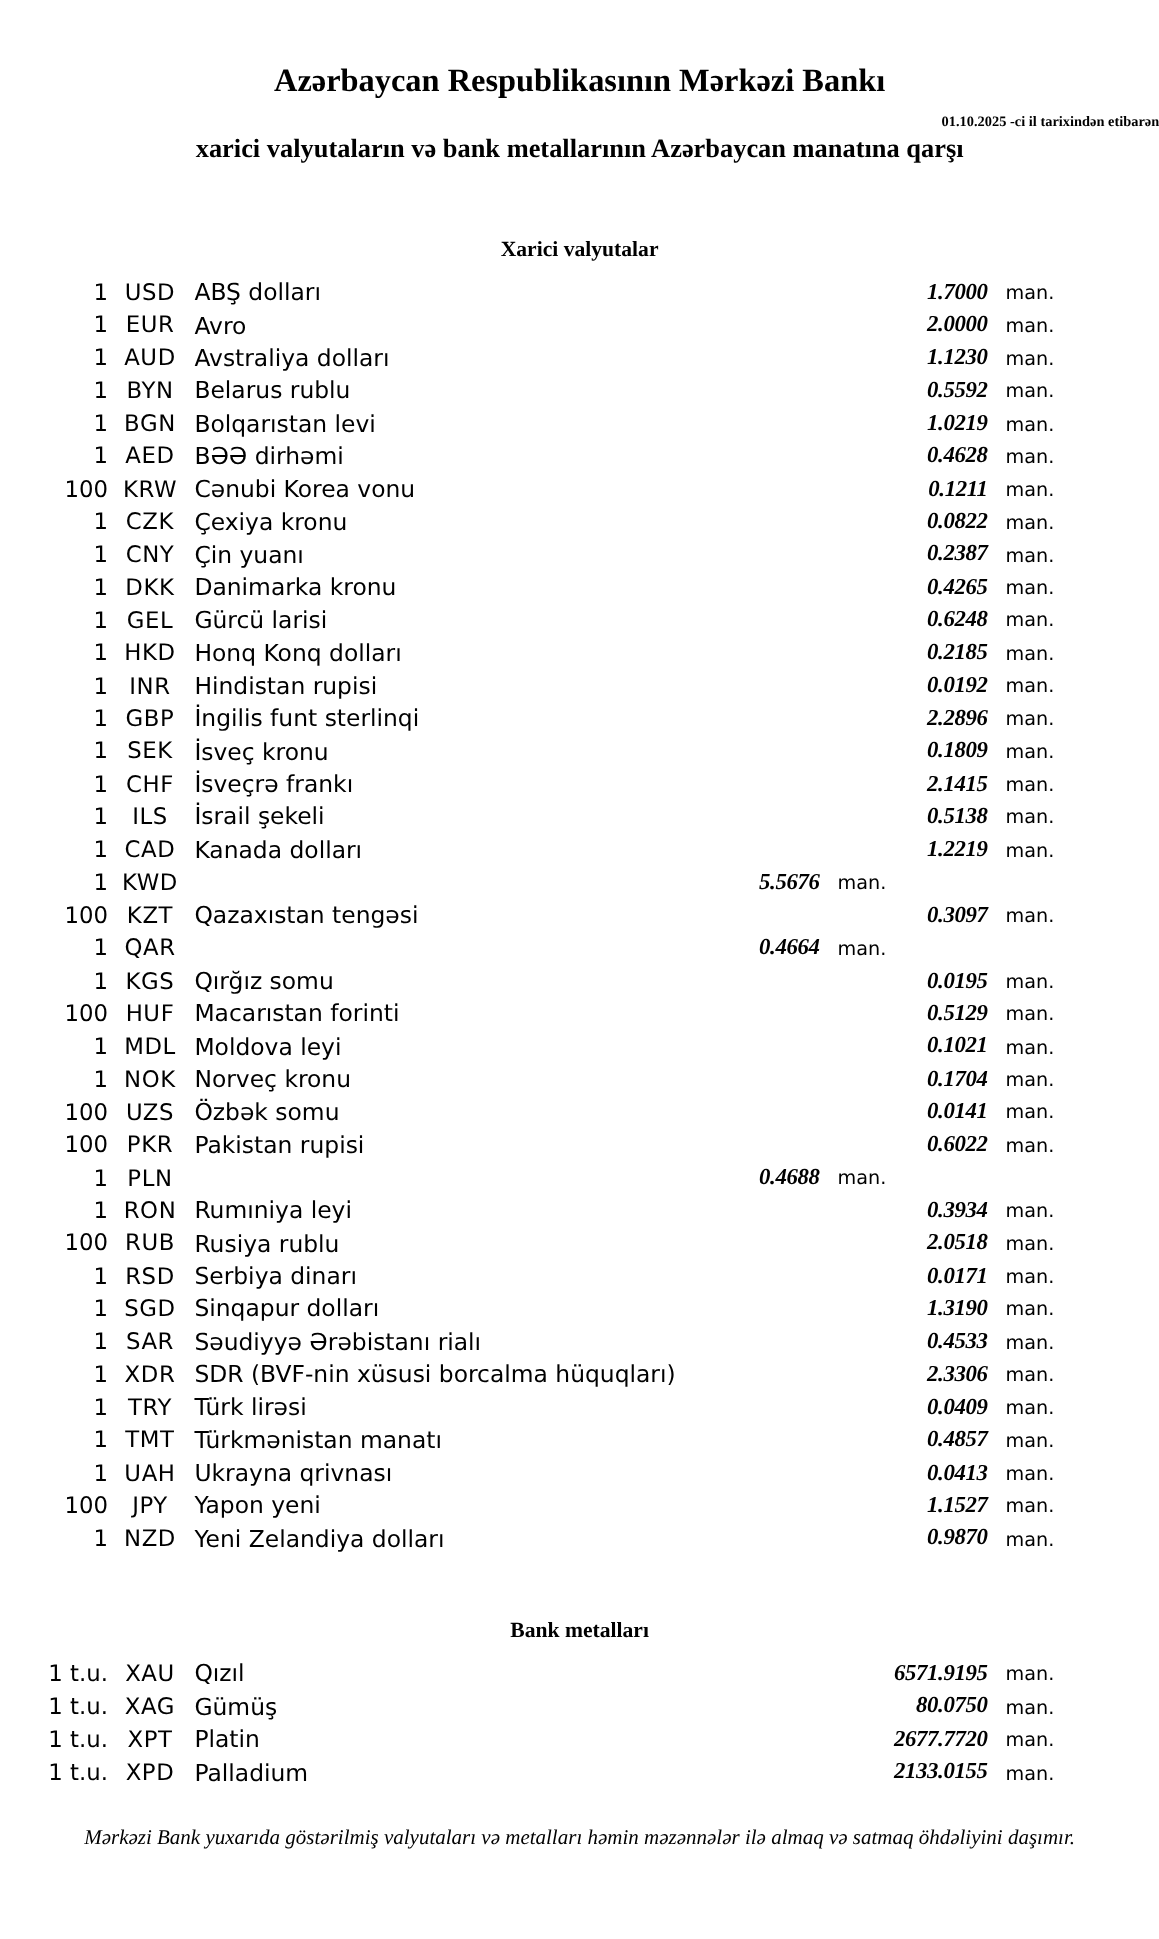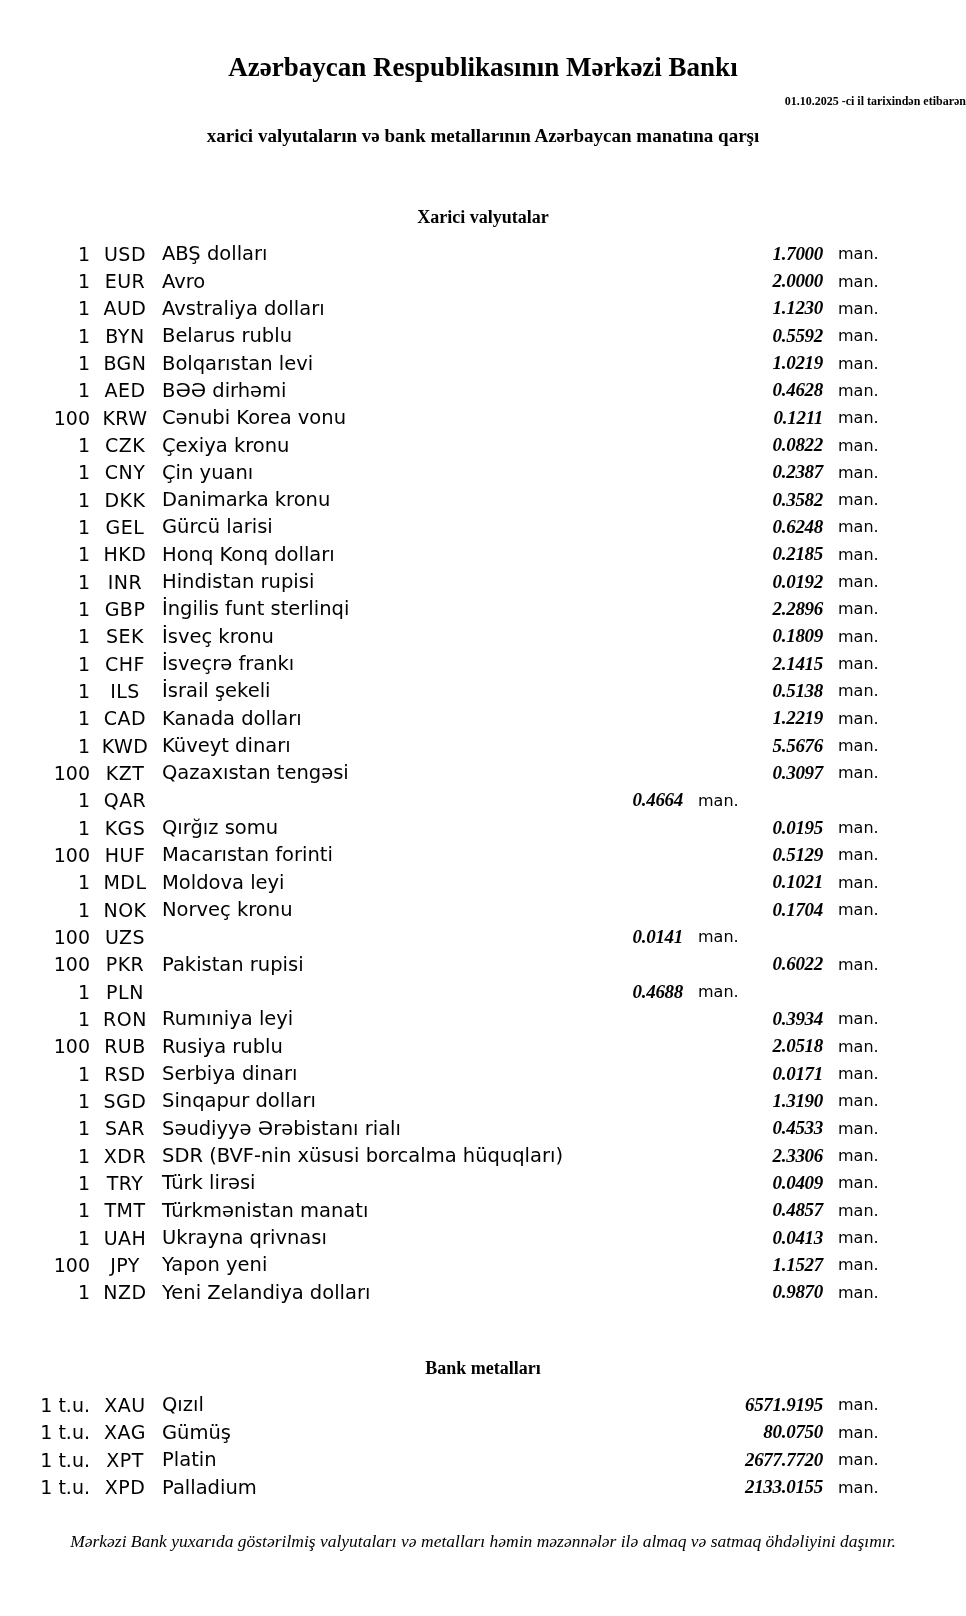--- a/index.html
+++ b/index.html
@@ -26,24 +26,24 @@
     line-height: 1.15;
   }
   .sub-date {
     margin-top: 11px;
     font-family: "Liberation Serif", serif;
     font-weight: bold;
     font-size: 12px;
     text-align: right;
   }
   .sub-desc {
-    margin-top: 16px;
+    margin-top: 2px;
     font-family: "Liberation Serif", serif;
     font-weight: bold;
-    font-size: 19px;
+    font-size: 22px;
   }
 
   
   .section-heading {
     text-align: center;
     font-family: "Liberation Serif", serif;
     font-weight: bold;
     font-size: 18px;
   }
   .section-heading.currencies { margin-top: 60px; }
@@ -185,21 +185,21 @@
       <span class="code">CNY</span>
       <span class="name">Çin yuanı</span>
       <span class="rate">0.2387</span>
       <span class="unit">man.</span>
     </div>
 
     <div class="row">
       <span class="qty">1</span>
       <span class="code">DKK</span>
       <span class="name">Danimarka kronu</span>
-      <span class="rate">0.3582</span>
+      <span class="rate">0.4265</span>
       <span class="unit">man.</span>
     </div>
 
     <div class="row">
       <span class="qty">1</span>
       <span class="code">GEL</span>
       <span class="name">Gürcü larisi</span>
       <span class="rate">0.6248</span>
       <span class="unit">man.</span>
     </div>
@@ -256,21 +256,20 @@
       <span class="qty">1</span>
       <span class="code">CAD</span>
       <span class="name">Kanada dolları</span>
       <span class="rate">1.2219</span>
       <span class="unit">man.</span>
     </div>
 
     <div class="row">
       <span class="qty">1</span>
       <span class="code">KWD</span>
-      <span class="name">Küveyt dinarı</span>
       <span class="rate">5.5676</span>
       <span class="unit">man.</span>
     </div>
 
     <div class="row">
       <span class="qty">100</span>
       <span class="code">KZT</span>
       <span class="name">Qazaxıstan tengəsi</span>
       <span class="rate">0.3097</span>
       <span class="unit">man.</span>
@@ -311,20 +310,21 @@
       <span class="qty">1</span>
       <span class="code">NOK</span>
       <span class="name">Norveç kronu</span>
       <span class="rate">0.1704</span>
       <span class="unit">man.</span>
     </div>
 
     <div class="row">
       <span class="qty">100</span>
       <span class="code">UZS</span>
+      <span class="name">Özbək somu</span>
       <span class="rate">0.0141</span>
       <span class="unit">man.</span>
     </div>
 
     <div class="row">
       <span class="qty">100</span>
       <span class="code">PKR</span>
       <span class="name">Pakistan rupisi</span>
       <span class="rate">0.6022</span>
       <span class="unit">man.</span>

